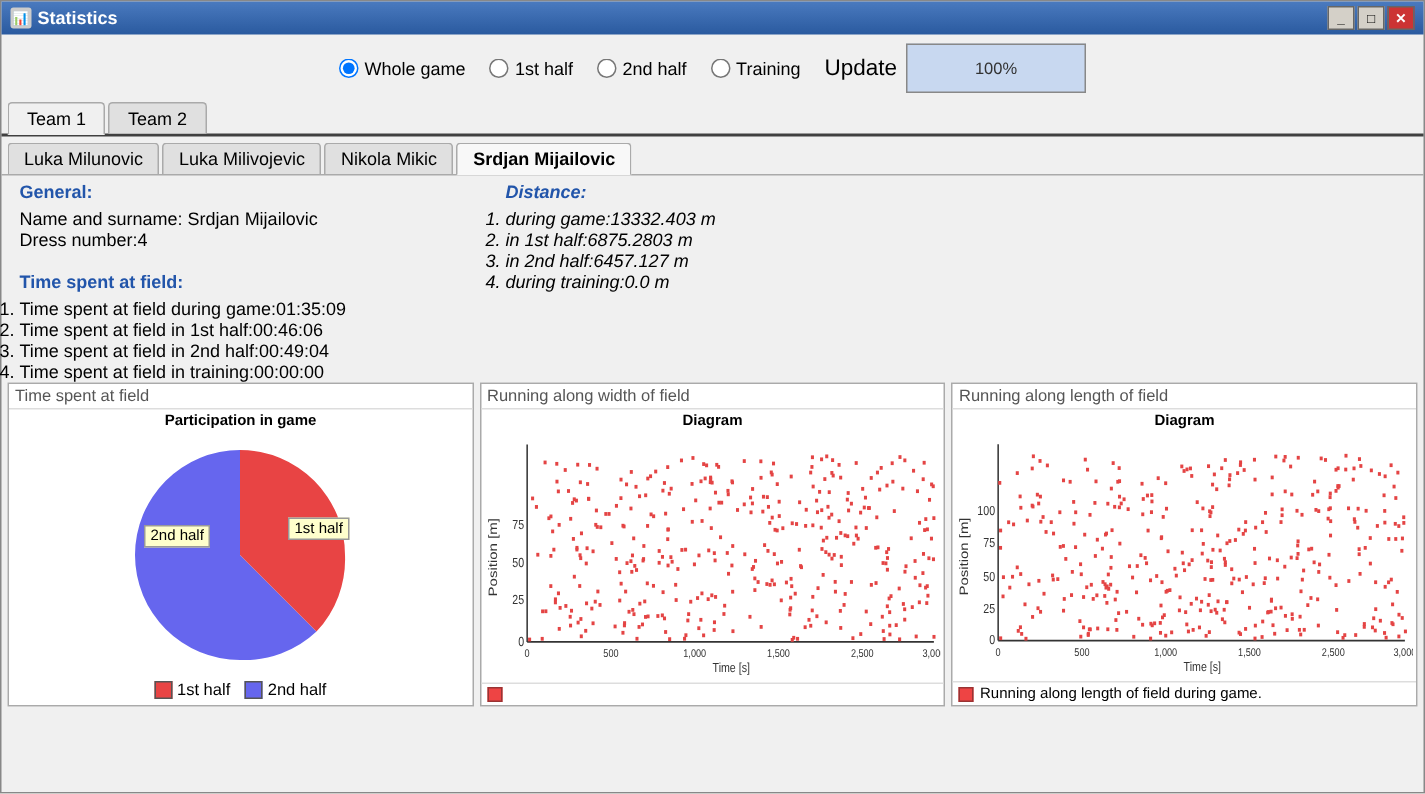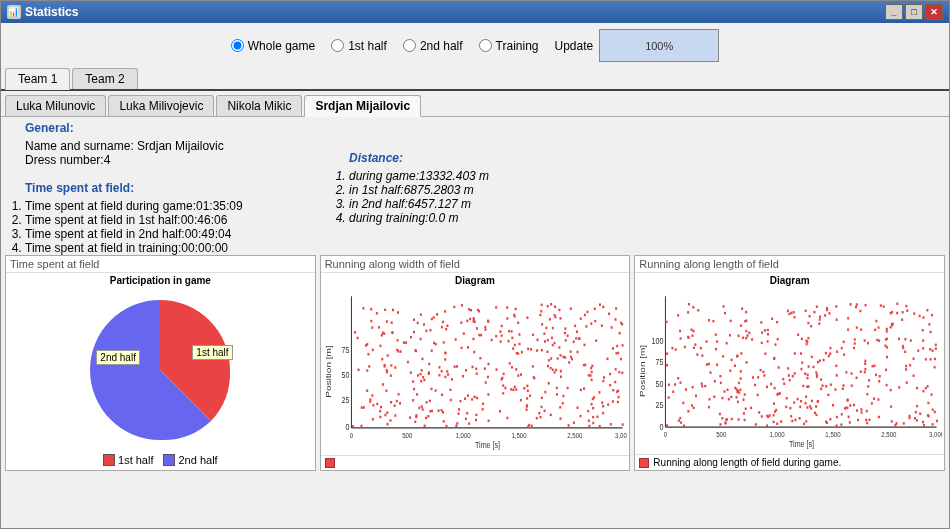--- a/index.html
+++ b/index.html
@@ -48,21 +48,21 @@
       align-items: center;
       justify-content: center;
       gap: 16px;
       padding: 6px 0;
       flex-shrink: 0;
     }
     .radio-group { display: flex; align-items: center; gap: 4px; }
     .radio-group input[type=radio] { margin: 0; }
     .radio-label { font-size: 12px; }
     .update-bar-container { display: flex; align-items: center; gap: 6px; }
-    .update-label { font-size: 12px; }
+    .update-label { font-size: 15px; }
     .progress-bar {
       width: 120px; height: 33px;
       background: #c8d8f0;
       border: 1px solid #888;
       display: flex; align-items: center; justify-content: center;
       font-size: 11px;
       color: #333;
     }
     .team-tabs {
       display: flex;
@@ -169,22 +169,21 @@
     .bottom-chart-footer {
       font-size: 10px;
       padding: 2px 4px;
       border-top: 1px solid #ddd;
       display: flex; align-items: center; gap: 4px;
       flex-shrink: 0;
     }
     .info-row {
       display: flex;
       flex: 0 0 auto;
-      padding: 0 20px;
-      align-items: center;
+      padding: 0 8px;
     }
     .info-left {
       flex: 0 0 320px;
       padding: 4px 4px 0 4px;
     }
     .info-right {
       flex: 1;
       padding: 4px 4px 0 8px;
       font-style: italic;
     }

